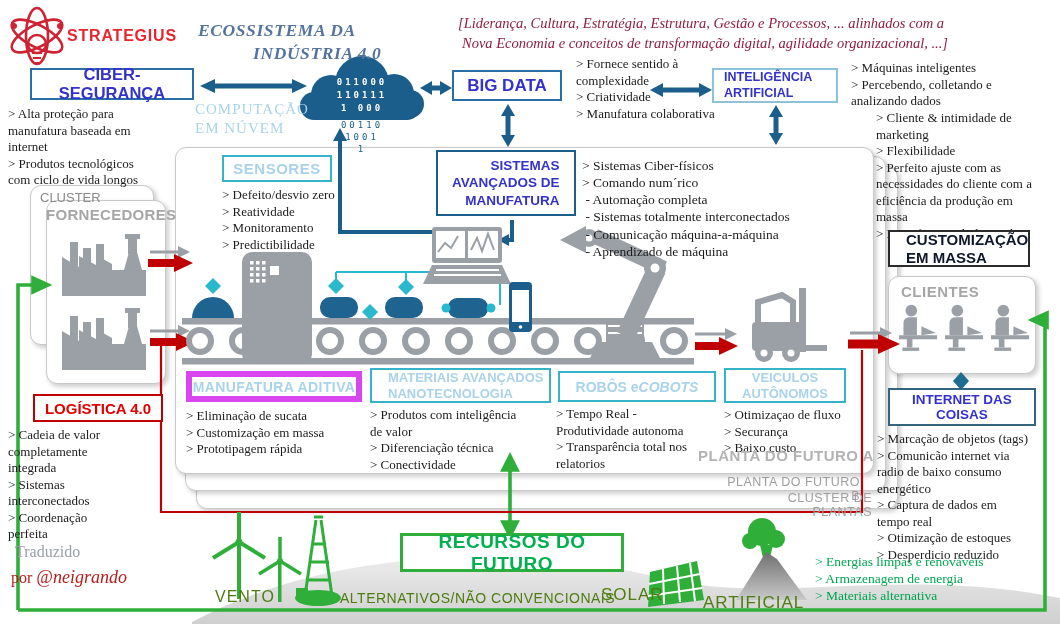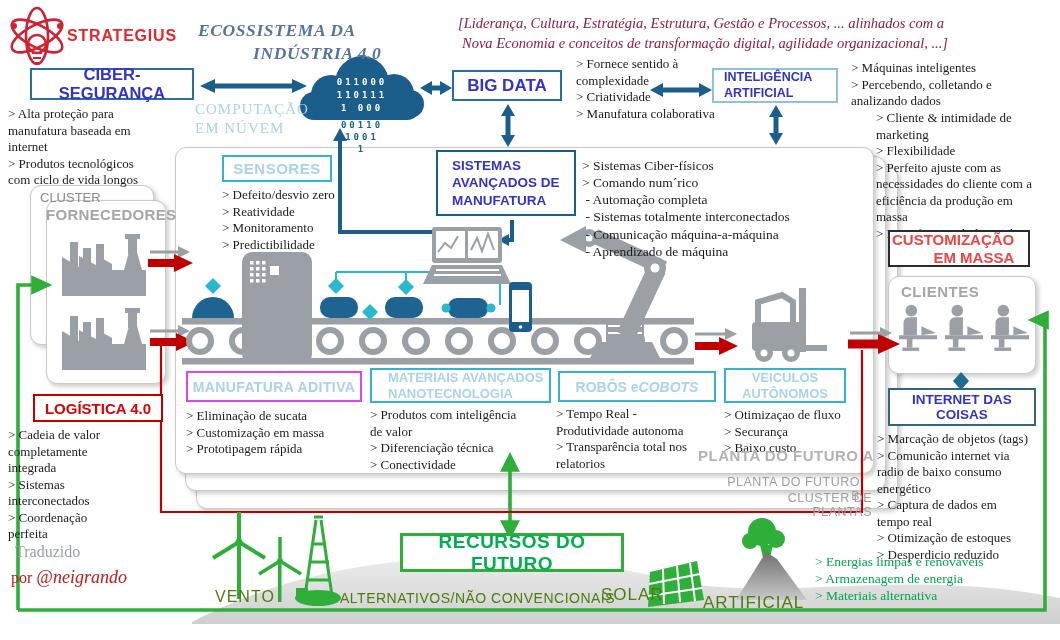--- a/index.html
+++ b/index.html
@@ -301,21 +301,21 @@
 manufatura baseada em
 internet
 &gt; Produtos tecnológicos
 com ciclo de vida longos</div>
 
   <div class="abs ser pre" style="left:195px;top:100px;font-size:15px;color:#a9d3ea;letter-spacing:1px;line-height:1.25">COMPUTAÇÃO
 EM NÚVEM</div>
   <div class="abs pre" style="left:322px;top:76px;width:80px;text-align:center;font-family:'DejaVu Sans Mono',monospace;font-size:9px;font-weight:bold;color:#fff;letter-spacing:3px;line-height:1.45">011000
 110111
 1 000</div>
-  <div class="abs pre" style="left:330px;top:119px;width:64px;text-align:center;font-family:'DejaVu Sans Mono',monospace;font-size:9px;font-weight:bold;color:#1b5e8c;letter-spacing:3px;line-height:1.35">00110
+  <div class="abs pre" style="left:330px;top:119px;width:64px;text-align:center;font-family:'DejaVu Sans Mono',monospace;font-size:9px;font-weight:normal;color:#1b5e8c;letter-spacing:3px;line-height:1.35">00110
 1001
 1</div>
 
   <div class="lbox blk" style="left:452px;top:70px;width:110px;height:31px;border:2px solid #2a6ea6;font-size:17px;color:#3333cc">BIG DATA</div>
   <div class="bl" style="left:576px;top:56px;width:165px">&gt; Fornece sentido à
 complexidade
 &gt; Criatividade
 &gt; Manufatura colaborativa</div>
 
   <div class="lbox blk pre" style="left:712px;top:68px;width:126px;height:35px;border:2px solid #8cc3da;font-size:12.5px;color:#3333cc;line-height:1.25;justify-content:flex-start;padding-left:10px;text-align:left">INTELIGÊNCIA
@@ -325,21 +325,21 @@
 analizando dados</div>
 
   <div class="bl" style="left:876px;top:110px;width:184px">&gt; Cliente &amp; intimidade de
 marketing
 &gt; Flexibilidade
 &gt; Perfeito ajuste com as
 necessidades do cliente com a
 eficiência da produção em
 massa
 &gt; Manufatura sob demanda</div>
-  <div class="lbox blk pre" style="left:888px;top:230px;width:142px;height:37px;border:2px solid #2b2b2b;font-size:15px;color:#ef4444;line-height:1.15;justify-content:flex-start;padding-left:2px;text-align:right">CUSTOMIZAÇÃO
+  <div class="lbox blk pre" style="left:888px;top:230px;width:142px;height:37px;border:2px solid #2b2b2b;font-size:15px;color:#0f172a;line-height:1.15;justify-content:flex-start;padding-left:16px;text-align:left">CUSTOMIZAÇÃO
 EM MASSA</div>
   <div class="abs blk" style="left:901px;top:283px;font-size:15px;color:#a6a6a6;letter-spacing:.5px">CLIENTES</div>
   <div class="lbox blk" style="left:888px;top:388px;width:148px;height:38px;border:2px solid #34657f;font-size:13.5px;color:#3333cc">INTERNET DAS COISAS</div>
   <div class="bl" style="left:877px;top:431px;width:180px">&gt; Marcação de objetos (tags)
 &gt; Comunicão internet via
 radio de baixo consumo
 energético
 &gt; Captura de dados em
 tempo real
 &gt; Otimização de estoques
@@ -362,31 +362,31 @@
   <div class="abs ser" style="left:11px;top:567px;font-size:16px;color:#b91c1c">
     <span>por </span><span style="font-style:italic;font-size:18px">@neigrando</span>
   </div>
 
   <div class="lbox blk" style="left:222px;top:155px;width:110px;height:27px;border:2px solid #35b4c9;font-size:15px;color:#a9d3ea;letter-spacing:.5px">SENSORES</div>
   <div class="bl" style="left:222px;top:187px;width:118px">&gt; Defeito/desvio zero
 &gt; Reatividade
 &gt; Monitoramento
 &gt; Predictibilidade</div>
 
-  <div class="lbox blk pre" style="left:436px;top:150px;width:140px;height:66px;border:2px solid #1b5e8c;font-size:13.5px;color:#3333cc;line-height:1.3;justify-content:flex-start;padding-left:14px;text-align:left">SISTEMAS
+  <div class="lbox blk pre" style="left:436px;top:150px;width:140px;height:66px;border:2px solid #1b5e8c;font-size:13.5px;color:#3333cc;line-height:1.3;justify-content:flex-start;padding-left:14px;text-align:right">SISTEMAS
 AVANÇADOS DE
 MANUFATURA</div>
   <div class="bl" style="left:582px;top:157px;width:235px;font-size:13.5px">&gt; Sistemas Ciber-físicos
 &gt; Comando num´rico
 &nbsp;- Automação completa
 &nbsp;- Sistemas totalmente interconectados
 &nbsp;- Comunicação máquina-a-máquina
 &nbsp;- Aprendizado de máquina</div>
 
-  <div class="lbox blk" style="left:186px;top:371px;width:176px;height:31px;border:2px solid #d946ef;font-size:14px;color:#a9d3ea;letter-spacing:.4px">MANUFATURA ADITIVA</div>
+  <div class="lbox blk" style="left:186px;top:371px;width:176px;height:31px;border:6px solid #d946ef;font-size:14px;color:#a9d3ea;letter-spacing:.4px">MANUFATURA ADITIVA</div>
   <div class="bl" style="left:186px;top:408px;width:175px">&gt; Eliminação de sucata
 &gt; Customização em massa
 &gt; Prototipagem rápida</div>
 
   <div class="lbox blk pre" style="left:370px;top:368px;width:181px;height:35px;border:2px solid #35b4c9;font-size:13px;color:#a9d3ea;line-height:1.2;justify-content:flex-start;padding-left:16px;text-align:left">MATERIAIS AVANÇADOS
 NANOTECNOLOGIA</div>
   <div class="bl" style="left:370px;top:407px;width:180px">&gt; Produtos com inteligência
 de valor
 &gt; Diferenciação técnica
 &gt; Conectividade</div>

